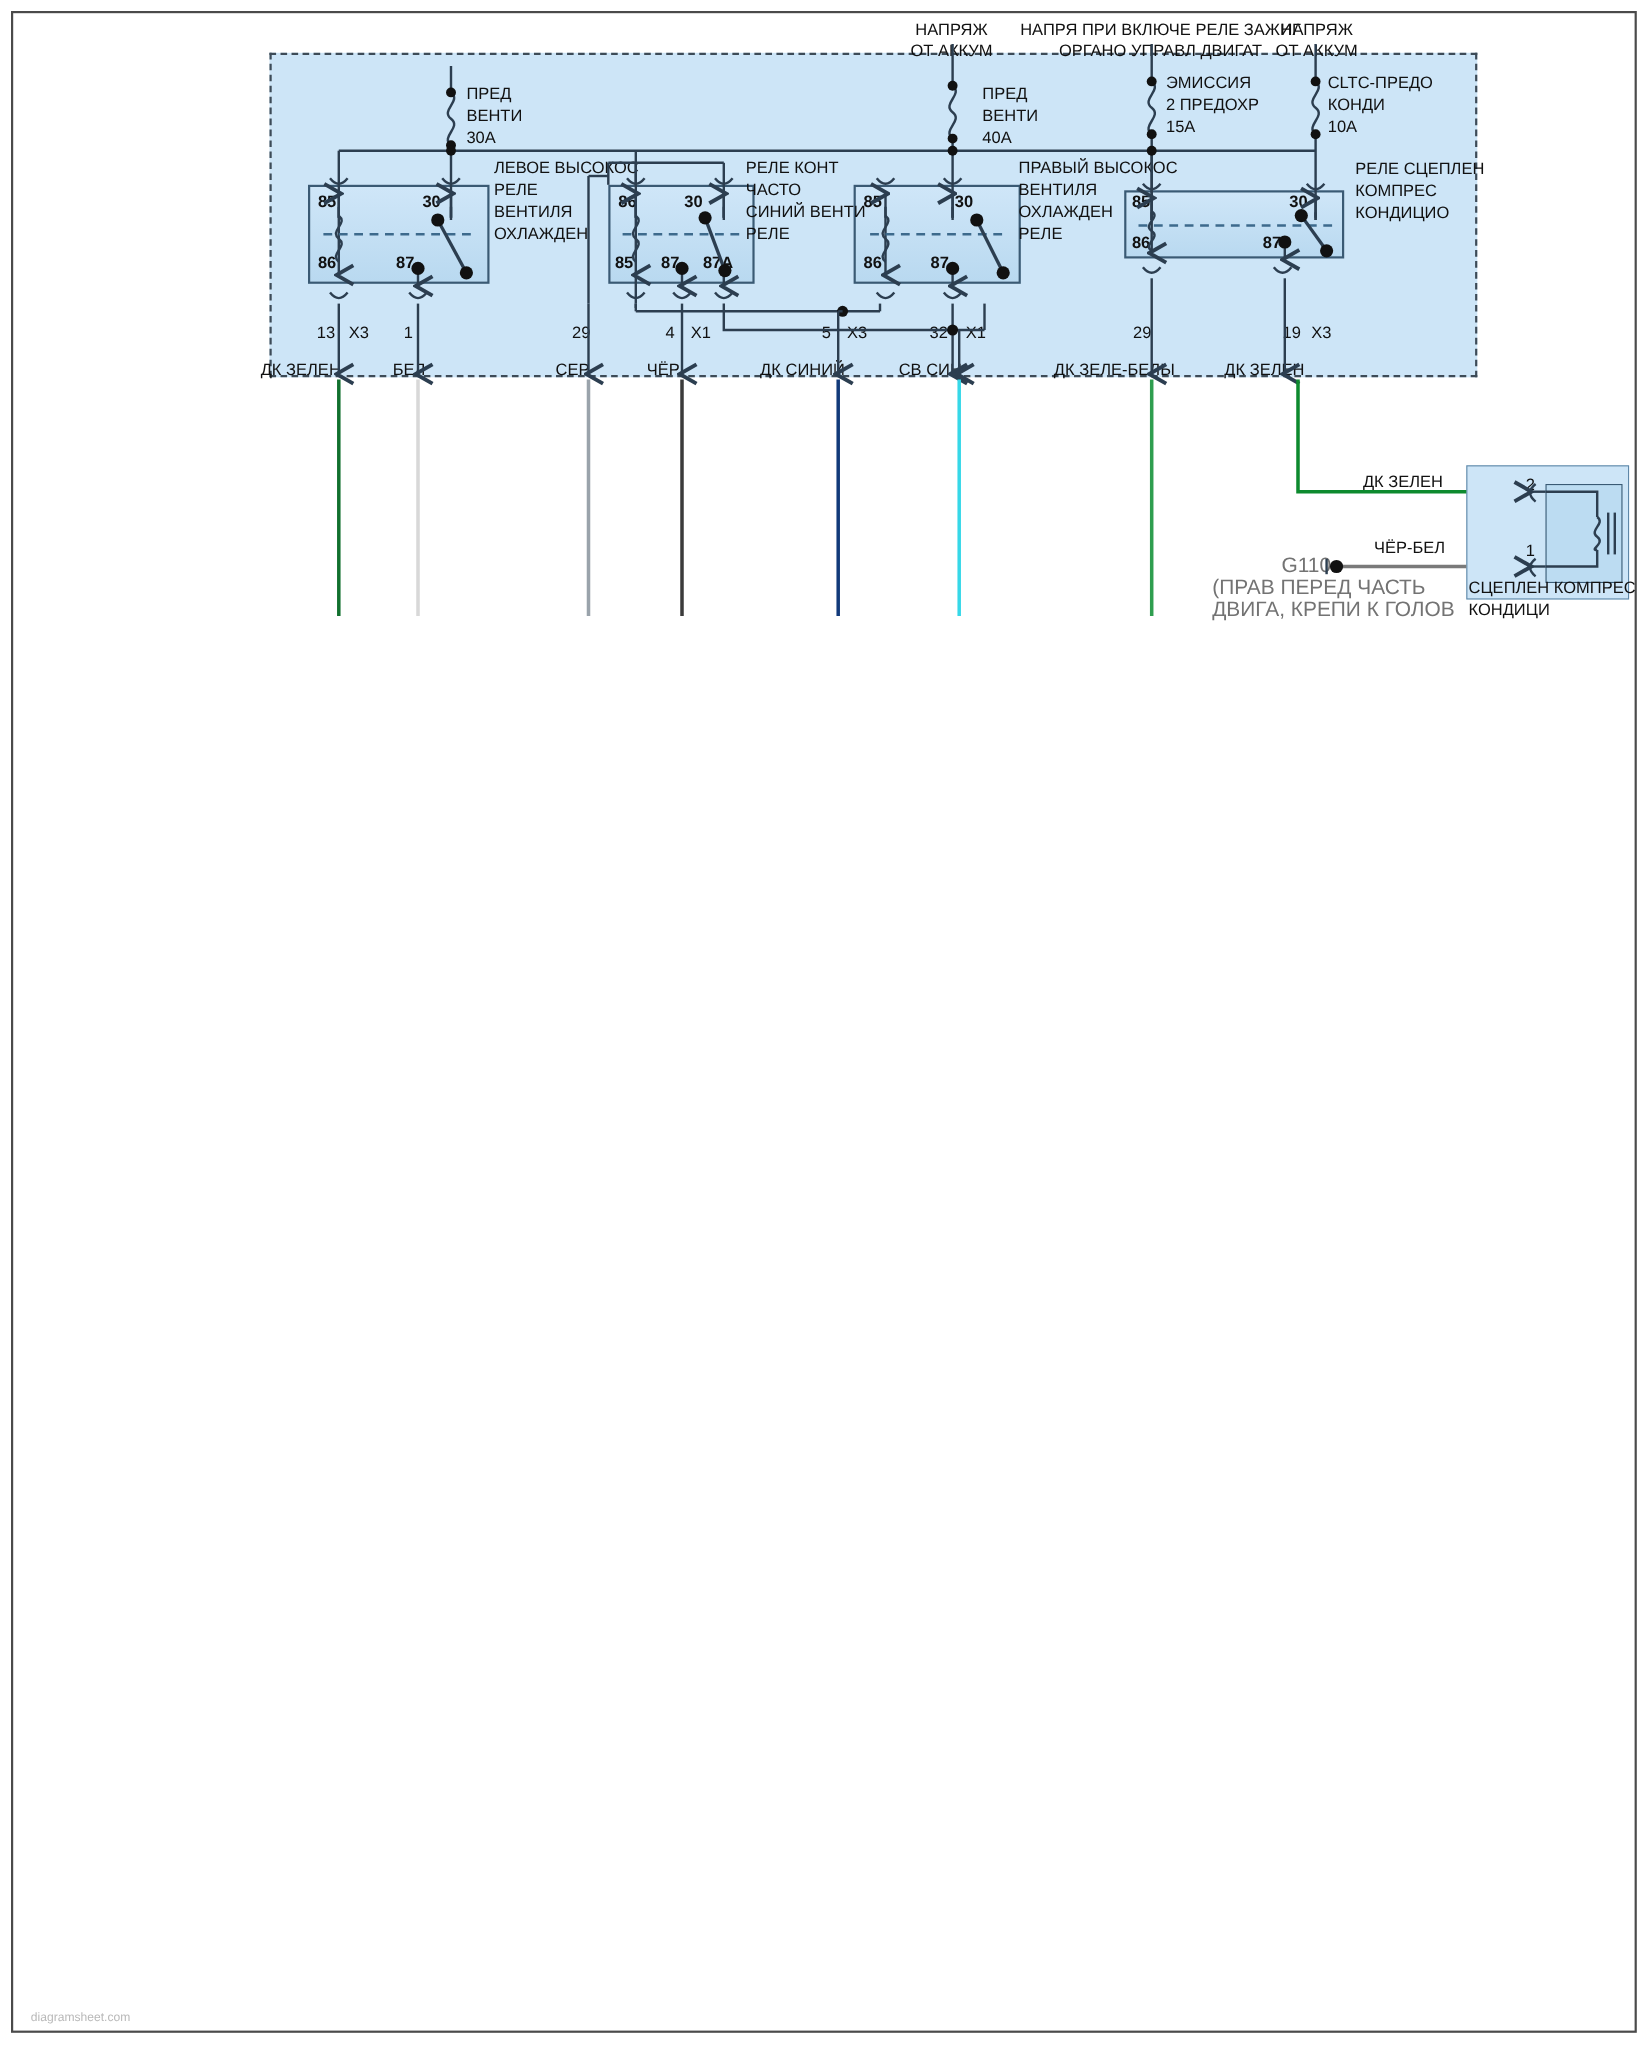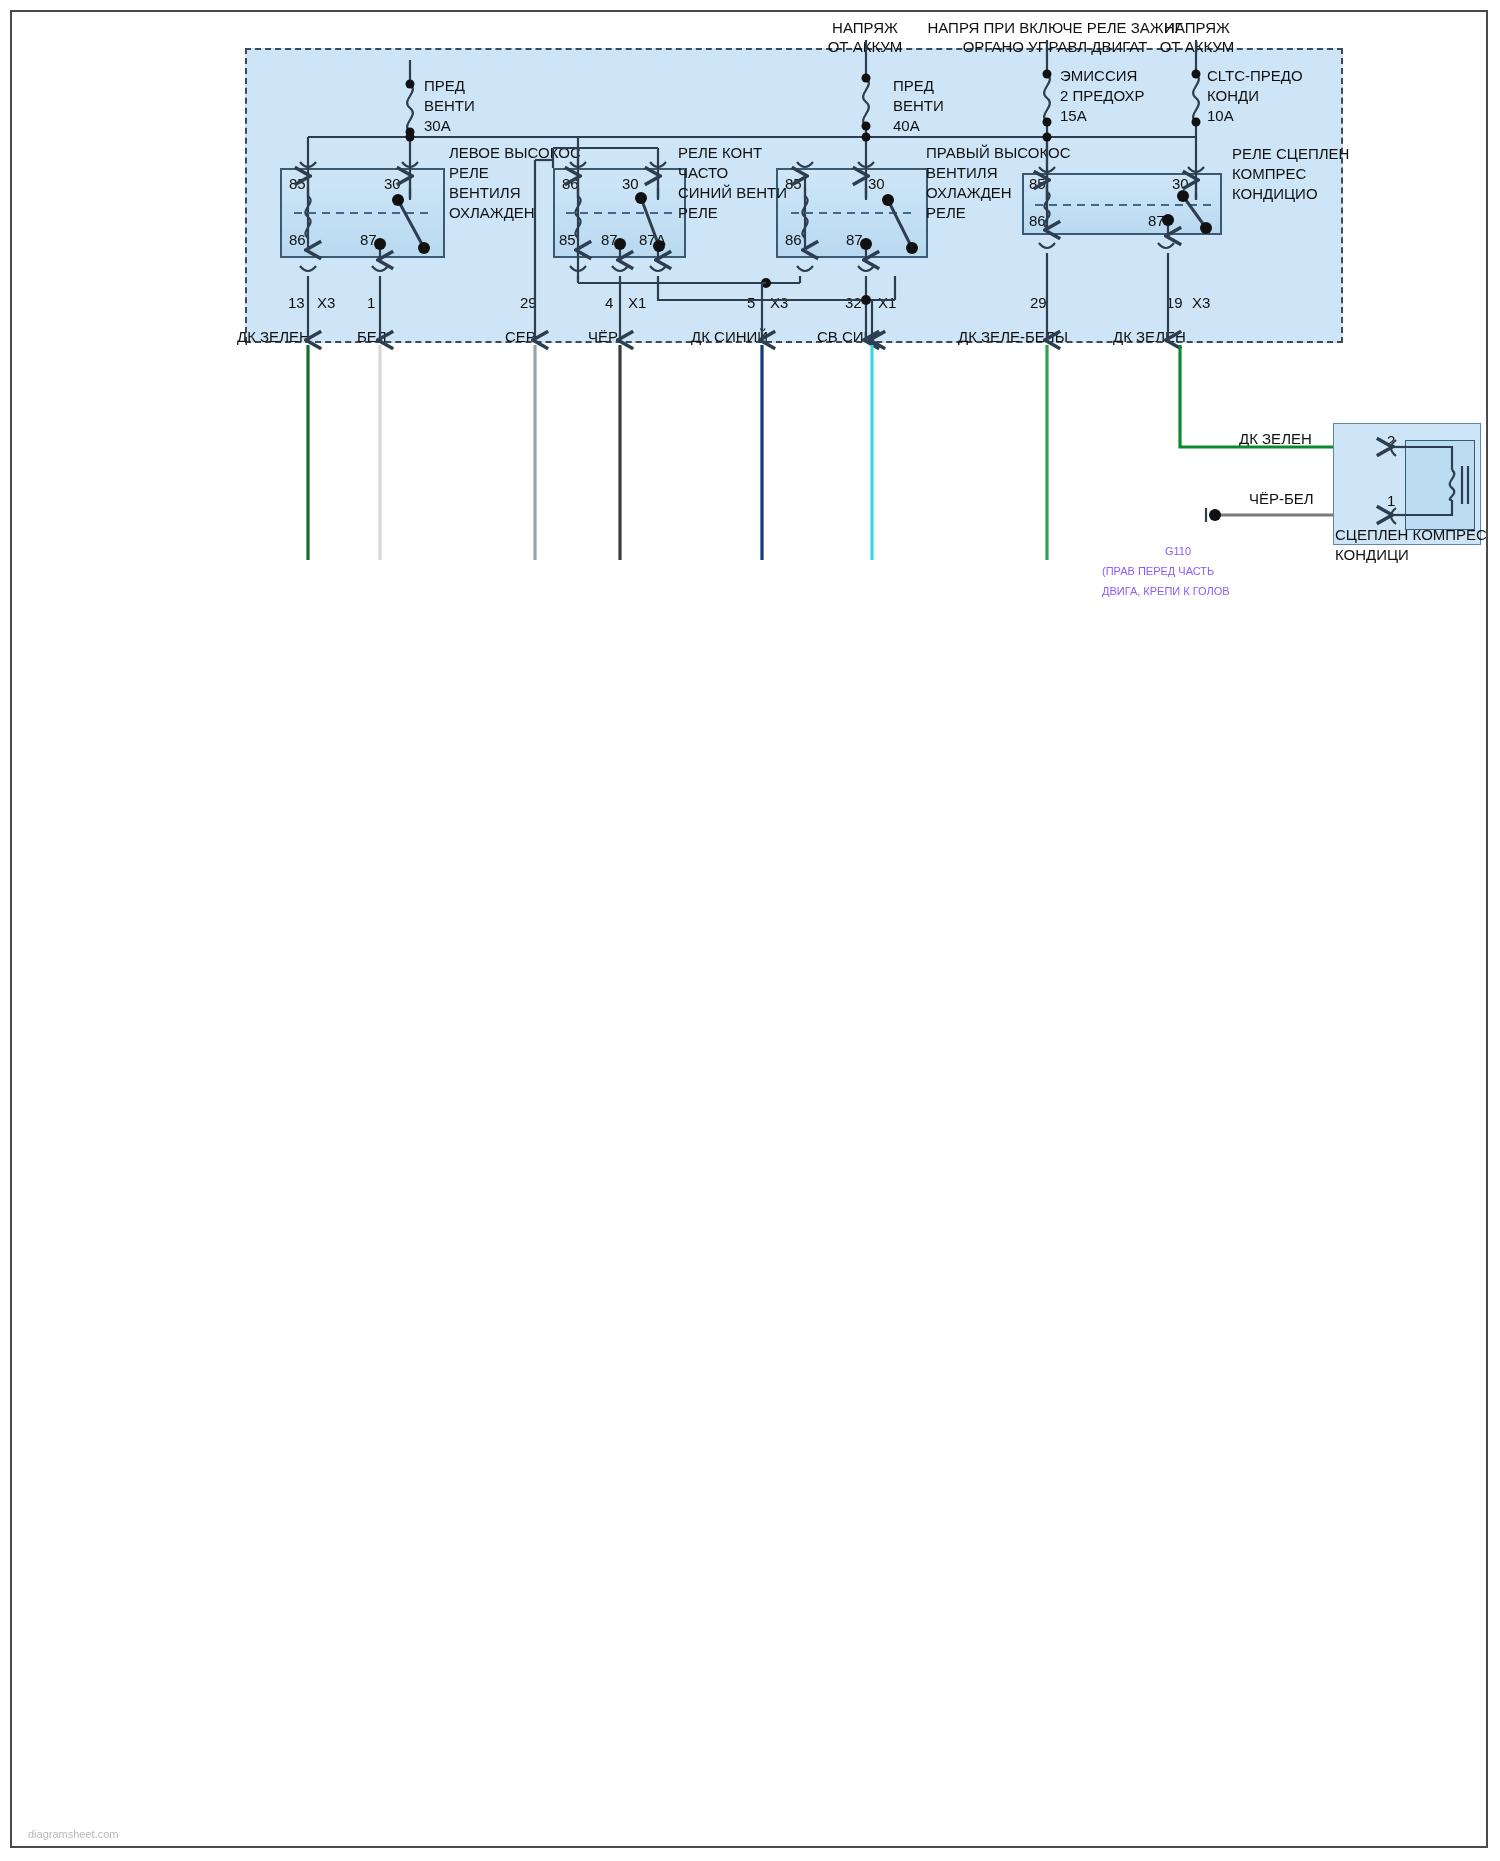--- a/index.html
+++ b/index.html
@@ -16,30 +16,30 @@
   .gw{position:absolute;}
   .glbl{position:absolute;background:#9aa3ab;height:7px;border-radius:2px;}
 
   
   .fusebox{position:absolute;left:245px;top:48px;width:1098px;height:295px;
       background:#cde5f7;border:2px dashed #3d4b57;box-sizing:border-box;}
 
   .relay{position:absolute;border:2px solid #3a5a74;box-sizing:border-box;
      background:linear-gradient(180deg,#cfe6f8 0%,#b9d9f0 100%);}
 
-  .pin{position:absolute;font-size:15px;color:#111;}
+  .pin{position:absolute;font-size:15px;color:#111;font-weight:bold;}
   .rlabel{position:absolute;font-size:15px;color:#111;line-height:20px;white-space:nowrap;}
   .flabel{position:absolute;font-size:15px;color:#111;line-height:20px;white-space:nowrap;}
   .toplbl{position:absolute;font-size:15px;color:#111;line-height:19px;text-align:center;white-space:nowrap;}
   .boxlbl{position:absolute;font-size:15px;color:#111;line-height:20px;white-space:nowrap;}
   .pinnum{position:absolute;font-size:15px;color:#111;}
   .conn{position:absolute;font-size:15px;color:#111;}
   .colorlbl{position:absolute;font-size:15px;color:#111;white-space:nowrap;}
   .cmplbl{position:absolute;font-size:15px;color:#111;line-height:20px;white-space:nowrap;}
-  .gndlbl{position:absolute;font-size:11px;color:#8b5cf6;line-height:20px;white-space:nowrap;margin-top:36px;}
+  .gndlbl{position:absolute;font-size:19px;color:#737373;line-height:20px;white-space:nowrap;}
 
   svg.ov{position:absolute;left:0;top:0;width:1500px;height:1861px;pointer-events:none;}
 
   .compbox{position:absolute;background:#cde5f7;border:1px solid #5e87a8;box-sizing:border-box;}
   .coilbox{position:absolute;background:#bcdcf2;border:1px solid #3a5a74;box-sizing:border-box;}
 
   .wm{position:absolute;left:28px;top:1828px;font-size:11px;color:#b9b9b9;}
 </style>
 </head>
 <body>

